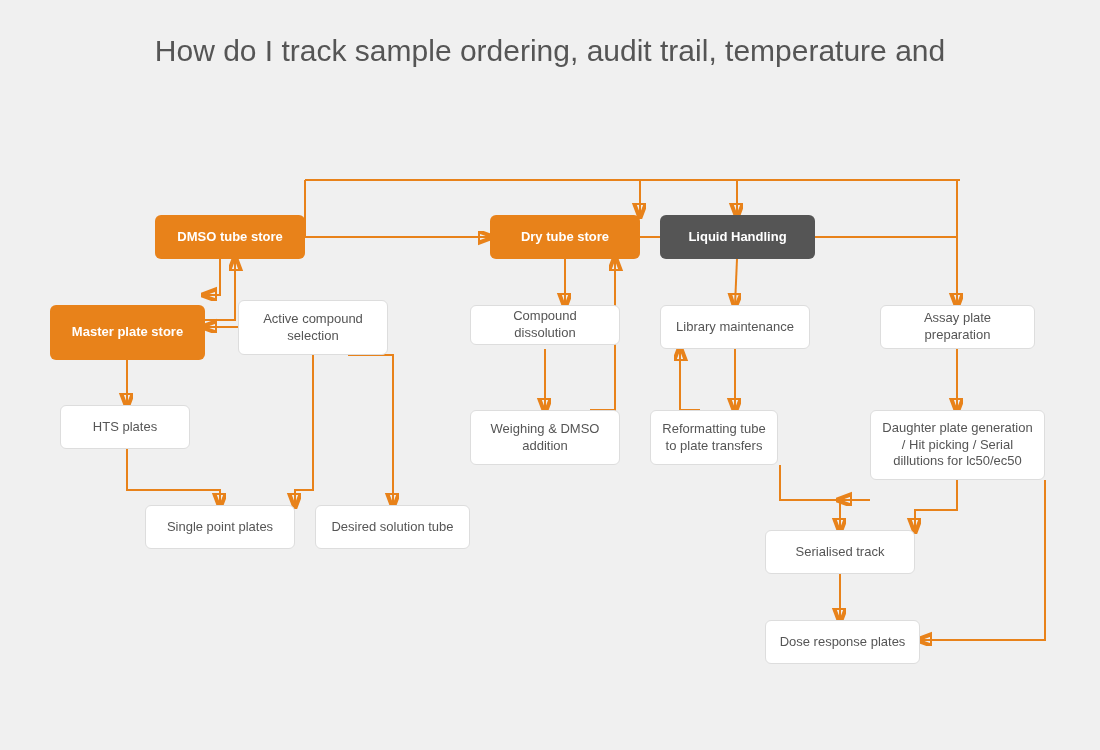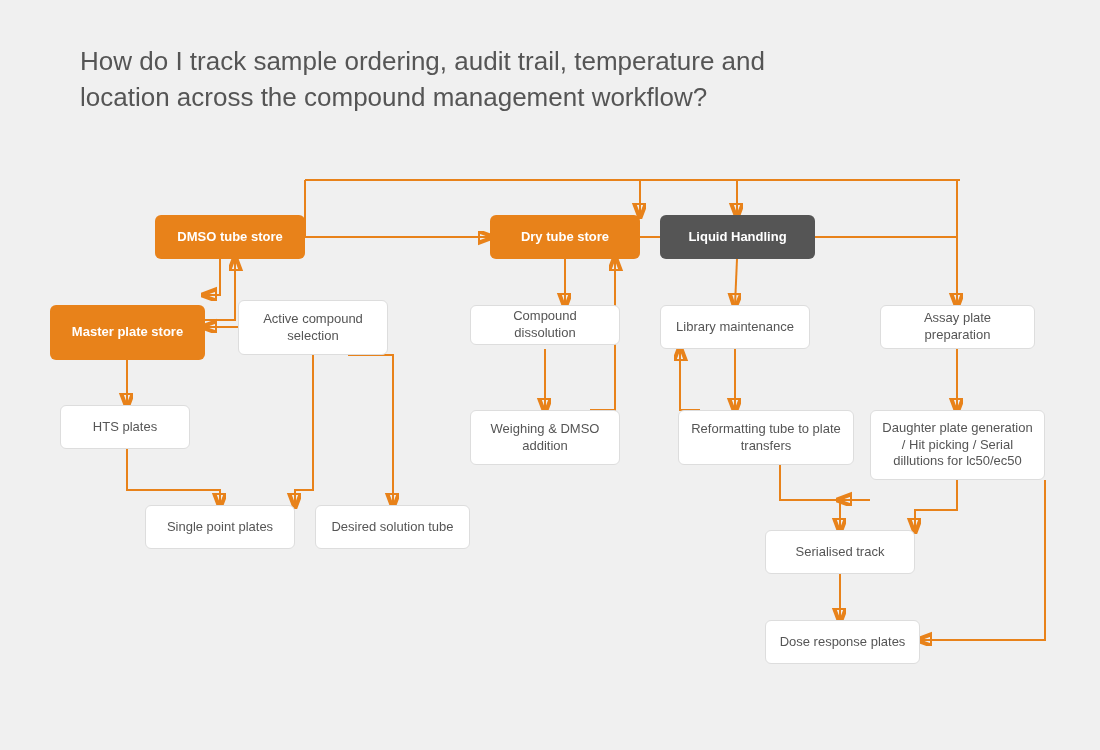--- a/index.html
+++ b/index.html
@@ -5,25 +5,25 @@
     * { box-sizing: border-box; margin: 0; padding: 0; }
     body {
       width: 1100px;
       height: 750px;
       background: #f0f0f0;
       font-family: 'Segoe UI', Arial, sans-serif;
       overflow: hidden;
       position: relative;
     }
     .title {
-      text-align: left;
+      text-align: center;
       color: #555;
-      font-size: 26px;
+      font-size: 30px;
       font-weight: 400;
-      padding: 43px 80px 0;
+      padding: 30px 80px 0;
       line-height: 1.4;
     }
     .diagram {
       position: absolute;
       top: 160px;
       left: 0;
       width: 1100px;
       height: 590px;
     }
     .node {
@@ -63,21 +63,20 @@
       stroke: #e8821a;
       stroke-width: 2;
       fill: none;
     }
   </style>
 </head>
 <body>
 
 <div class="title">
   <span>How do I track sample ordering, audit trail, temperature and</span><br>
-  <span>location across the compound management workflow?</span>
 </div>
 
 <div class="diagram">
   <svg class="arrows" xmlns="http://www.w3.org/2000/svg">
     <defs>
       <marker id="ah" markerWidth="8" markerHeight="8" refX="6" refY="3" orient="auto">
         <path d="M0,0 L0,6 L8,3 z" fill="#e8821a"></path>
       </marker>
     </defs>
 
@@ -160,21 +159,21 @@
   </div>
   <div class="node node-white" style="left:470px;top:145px;width:150px;height:40px;">
     <span>Compound dissolution</span>
   </div>
   <div class="node node-white" style="left:470px;top:250px;width:150px;height:55px;">
     <span>Weighing &amp; DMSO addition</span>
   </div>
   <div class="node node-white" style="left:660px;top:145px;width:150px;height:44px;">
     <span>Library maintenance</span>
   </div>
-  <div class="node node-white" style="left:650px;top:250px;width:176px;height:55px;margin-left:28px;">
+  <div class="node node-white" style="left:650px;top:250px;width:128px;height:55px;">
     <span>Reformatting tube to plate transfers</span>
   </div>
   <div class="node node-white" style="left:765px;top:370px;width:150px;height:44px;">
     <span>Serialised track</span>
   </div>
   <div class="node node-white" style="left:765px;top:460px;width:155px;height:44px;">
     <span>Dose response plates</span>
   </div>
   <div class="node node-white" style="left:880px;top:145px;width:155px;height:44px;text-align:center;">
     <span>Assay plate preparation</span>

